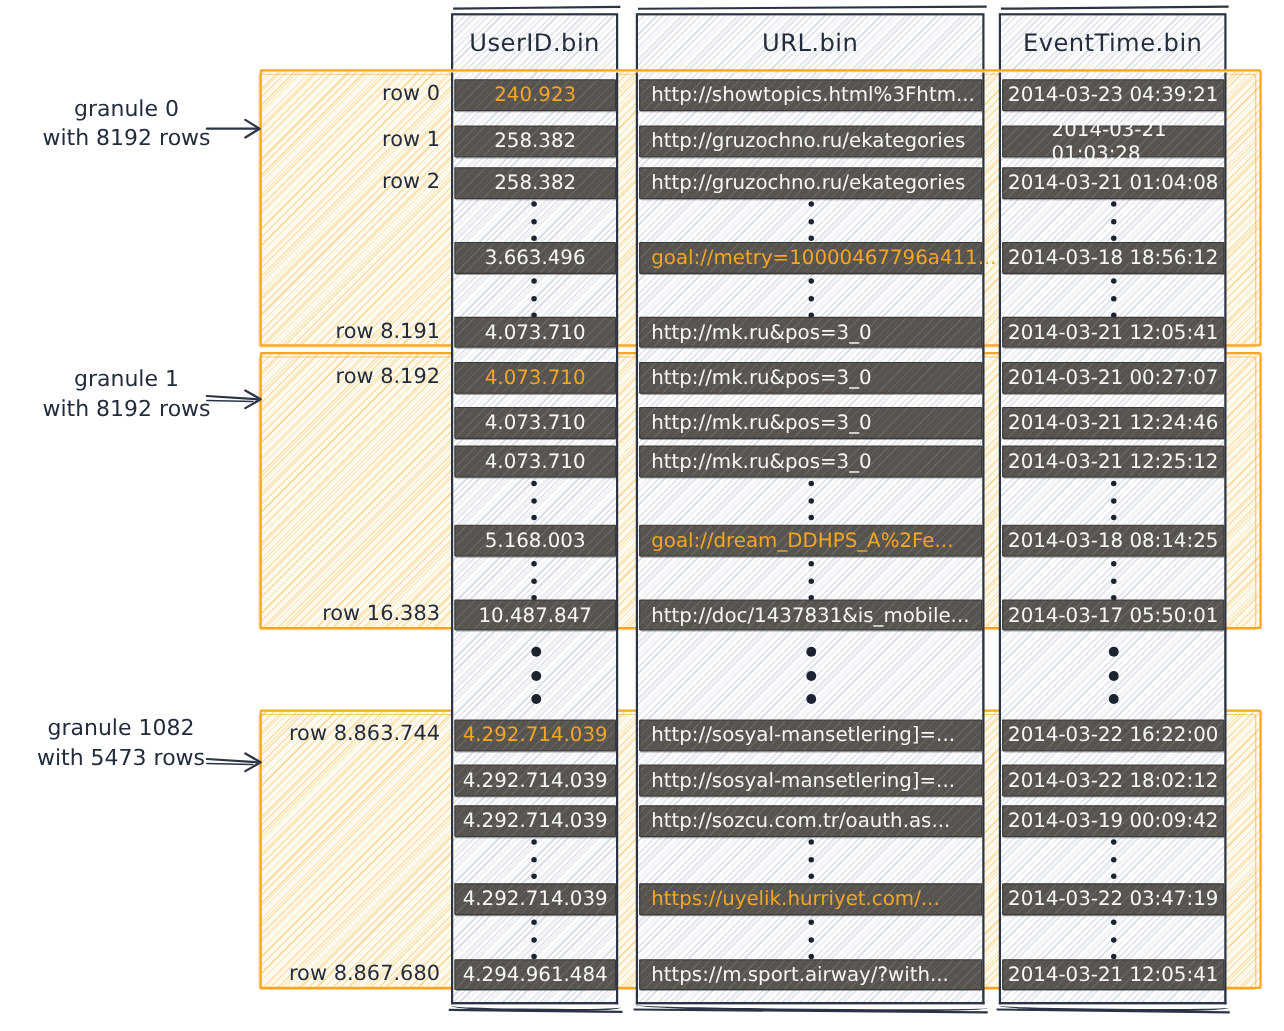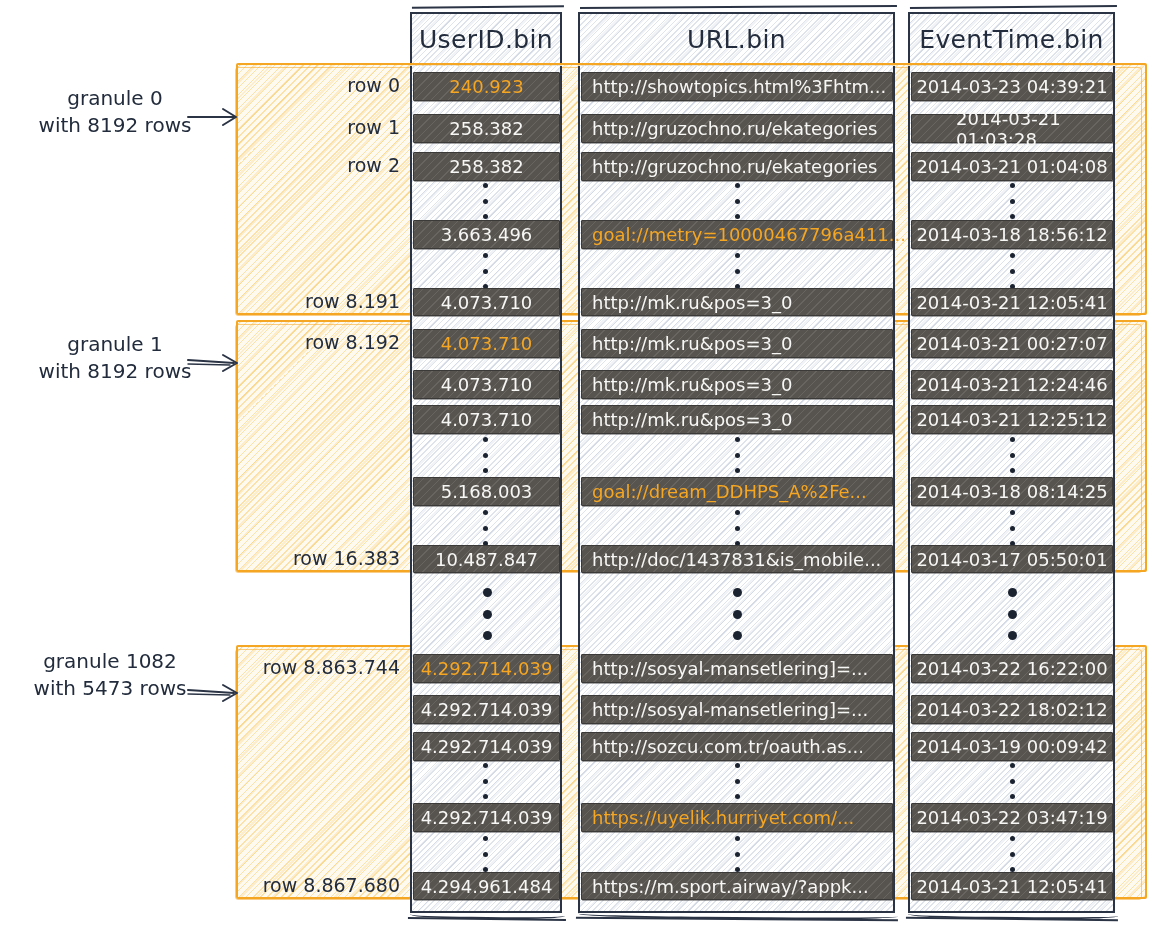--- a/index.html
+++ b/index.html
@@ -28,21 +28,21 @@
       rgba(255,255,255,0) 2px, rgba(255,255,255,0) 11px);
   }
   
   .col{
     position:absolute;box-sizing:border-box;
     border:2px solid #2b3445;border-radius:2px;
   }
   .col-head{
     position:absolute;box-sizing:border-box;
     display:flex;align-items:center;justify-content:center;
-    font-size:25px;letter-spacing:.4px;
+    font-size:22px;letter-spacing:.4px;
     color:#222c3c;
     text-align:right;
   }
   .col .squiggle-b{
     position:absolute;left:-2px;right:-5px;bottom:-8px;height:8px;
     border-bottom:2px solid #2b3445;
     transform:rotate(.5deg);
     border-radius:40%;
   }
   
@@ -395,21 +395,21 @@
 <div class="vdots" style="left:1009px;top:836px;width:6px;height:36px;">
     <i></i>
     <i></i>
     <i></i>
   </div>
 
 <div class="cell center" style="left:413px;top:872px;width:147px;height:28px;">
     <span>4.294.961.484</span>
   </div>
 <div class="cell left" style="left:581px;top:872px;width:312px;height:28px;">
-    <span>https://m.sport.airway/?appk...</span>
+    <span>https://m.sport.airway/?with...</span>
   </div>
 <div class="cell center" style="left:911px;top:872px;width:202px;height:28px;">
     <span>2014-03-21 12:05:41</span>
   </div>
 <div class="rowlabel" style="left:200px;top:874px;width:200px;"><span>row 8.867.680</span></div>
 
 <div class="granule-label" style="left:10px;top:85px;width:210px;">
   <div>granule 0</div>
   <div>with 8192 rows</div>
 </div>

